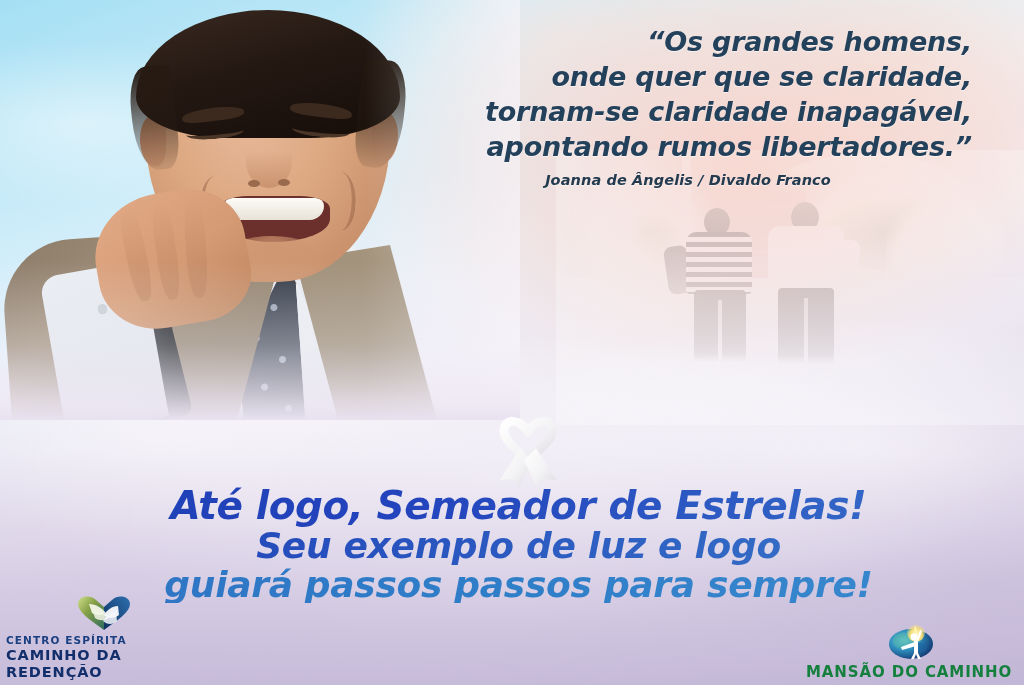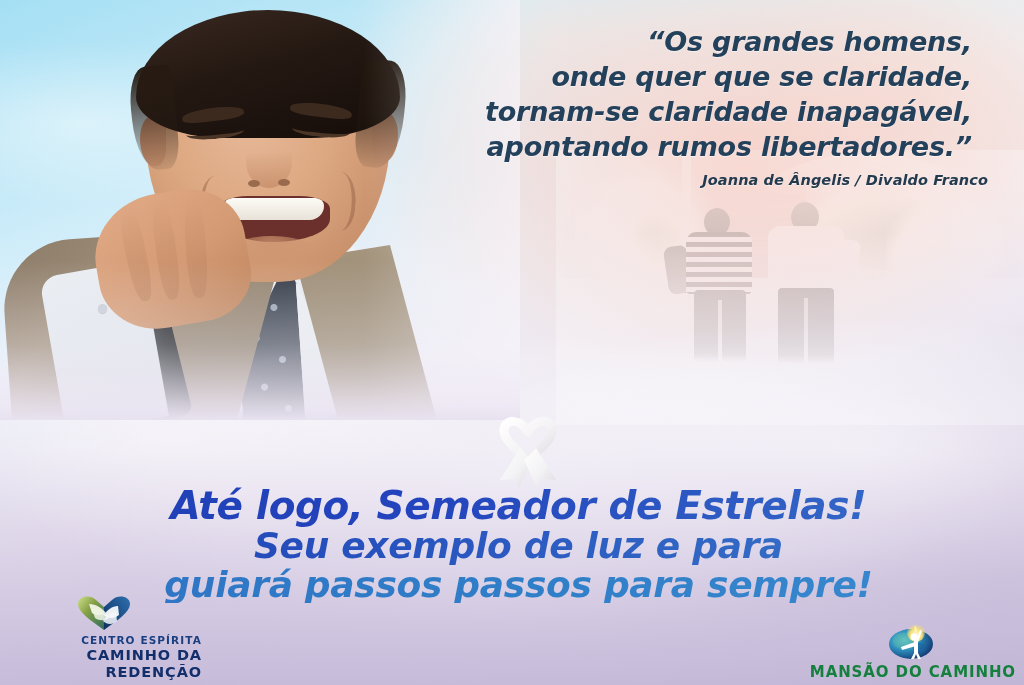--- a/index.html
+++ b/index.html
@@ -383,21 +383,21 @@
     line-height: 35px;
     letter-spacing: -0.2px;
     color: #24415c;
     text-shadow: 0 1px 1px rgba(255,255,255,0.55);
   }
   .quote-line { display: block; white-space: nowrap; }
   .quote-attr {
     position: absolute;
     right: 36px; top: 172px;
     width: 600px;
-    text-align: right;
+    text-align: center;
     font-family: "DejaVu Sans", sans-serif;
     font-style: italic;
     font-weight: bold;
     font-size: 14.5px;
     letter-spacing: 0.1px;
     color: #243a4f;
     text-shadow: 0 1px 1px rgba(255,255,255,0.5);
   }
 
   
@@ -444,21 +444,21 @@
     background: linear-gradient(100deg, #2f73c4 0%, #2f7ec8 50%, #3a8ad0 100%);
     -webkit-background-clip: text;
     background-clip: text;
     color: transparent;
   }
 
   
   .logo-block {
     position: absolute;
     bottom: 4px;
-    text-align: right;
+    text-align: left;
   }
   .logo-left  { left: 6px;  width: 196px; }
   .logo-right { right: 8px; width: 210px; }
   .logo-mark { display: block; margin: 0 auto 2px; }
   .logo-text-sm {
     display: block;
     font-family: "DejaVu Sans", sans-serif;
     font-weight: bold;
     font-size: 10.5px;
     letter-spacing: 1.1px;
@@ -583,21 +583,21 @@
       </defs>
       <path d="M34 20 C26 6 10 6 10 19 C10 29 24 38 34 48 C44 38 58 29 58 19 C58 6 42 6 34 20 Z" fill="none" stroke="url(#ribG)" stroke-width="9" stroke-linejoin="round"></path>
       <path d="M26 36 L6 68 L20 67 L25 76 L38 48 Z" fill="url(#ribG)"></path>
       <path d="M42 36 L62 68 L48 67 L43 76 L30 48 Z" fill="url(#ribG)"></path>
       <path d="M24 22 C24 14 34 14 34 22 C34 14 44 14 44 22 C44 30 34 36 34 36 C34 36 24 30 24 22 Z" fill="#ffffff" opacity="0.0"></path>
     </svg>
   </div>
 
   <div class="tribute">
     <span class="tribute-line tl1">Até logo, Semeador de Estrelas!</span>
-    <span class="tribute-line tl2">Seu exemplo de luz e para</span>
+    <span class="tribute-line tl2">Seu exemplo de luz e logo</span>
     <span class="tribute-line tl3">guiará passos passos para sempre!</span>
   </div>
 
   <div class="logo-block logo-left">
     <svg class="logo-mark" width="56" height="38" viewBox="0 0 56 38">
       <defs>
         <linearGradient id="hlG" x1="0" y1="0" x2="1" y2="1">
           <stop offset="0%" stop-color="#cfe08a"></stop>
           <stop offset="40%" stop-color="#86a046"></stop>
           <stop offset="100%" stop-color="#2d6b5f"></stop>

